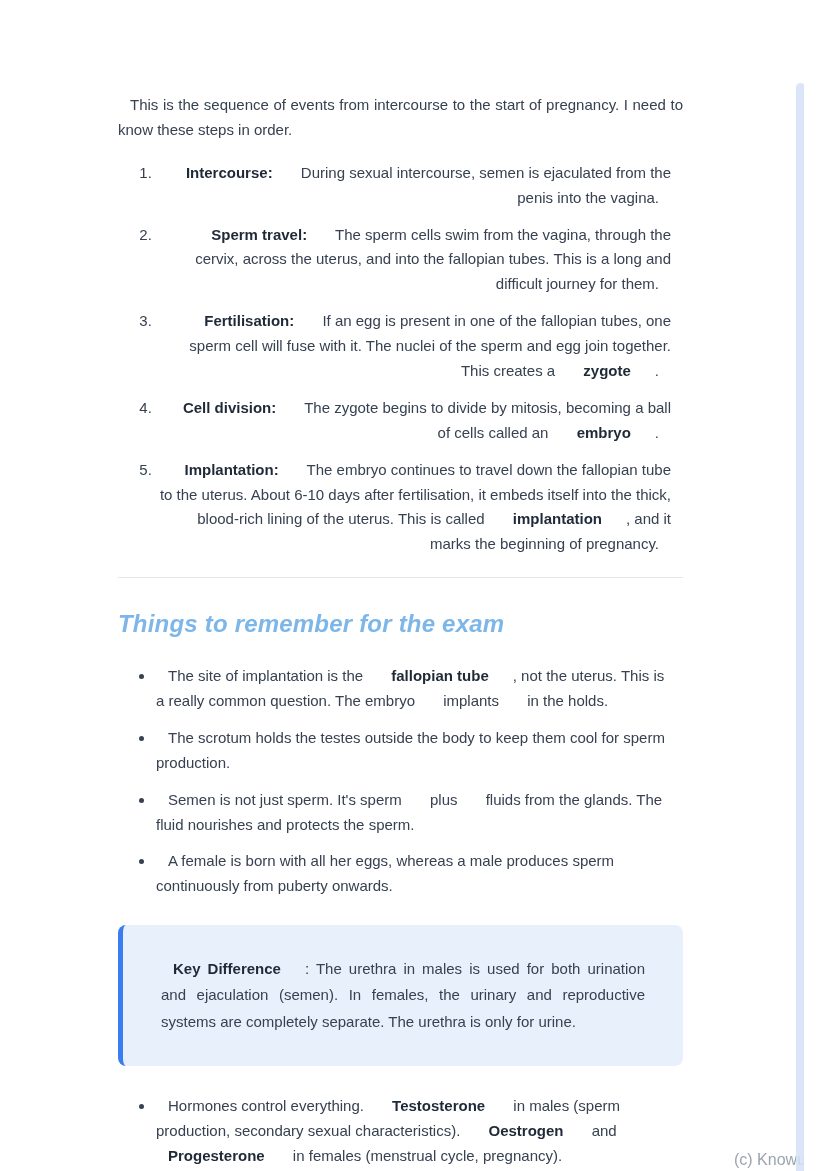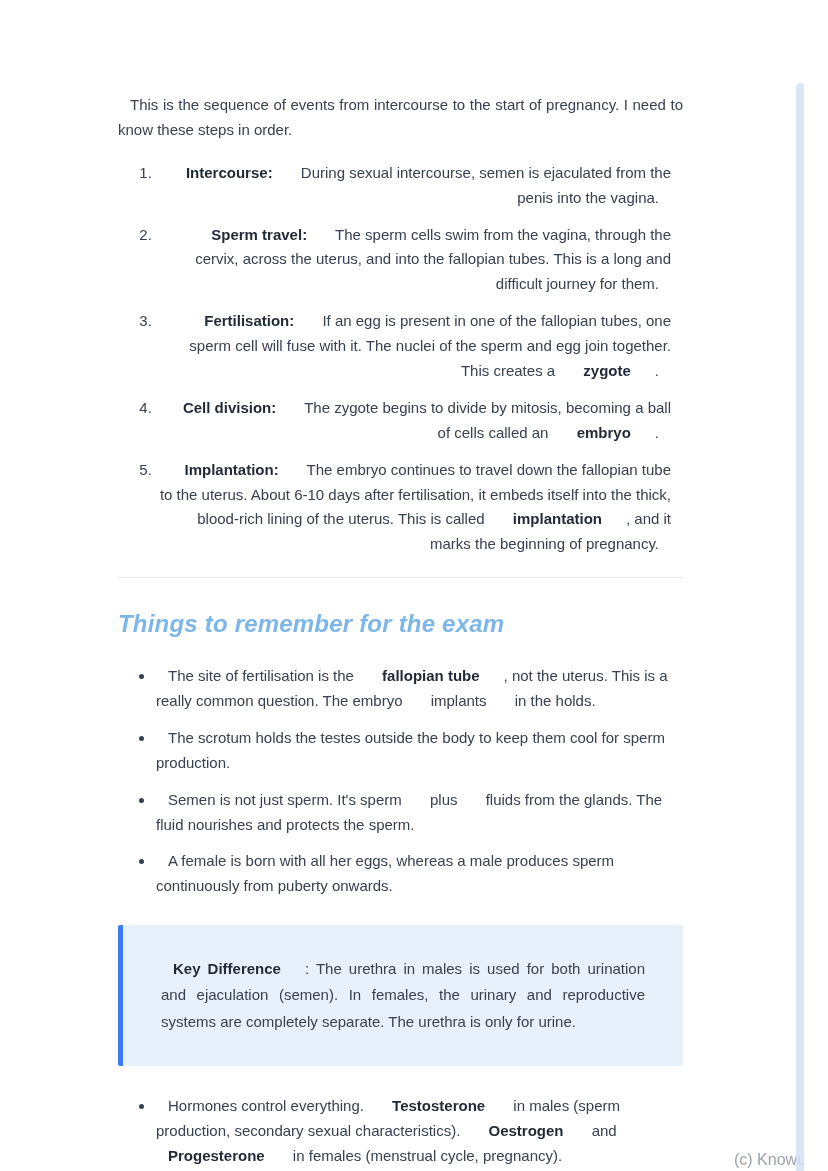--- a/index.html
+++ b/index.html
@@ -62,21 +62,21 @@
     list-style-type:disc;
   }
   ul.bullets>li{
     padding-left:1px;
     margin-bottom:9px;
   }
   .callout{
     margin:26px 0 28px 0;
     background:var(--callout-bg);
     border-left:5px solid var(--callout-border);
-    border-radius:2px;
+    border-radius:8px;
     padding:19px 26px 19px 26px;
   }
   .callout-text{line-height:1.75}
   .scrollbar{
     position:absolute;
     left:748px;
     top:35px;
     width:9px;
     height:1100px;
     border-radius:5px;
@@ -108,21 +108,21 @@
       <li class="step"><span class="b">Fertilisation:</span><span> If an egg is present in one of the fallopian tubes, one sperm cell will fuse with it. The nuclei of the sperm and egg join together. This creates a </span><span class="b">zygote</span><span>.</span></li>
       <li class="step"><span class="b">Cell division:</span><span> The zygote begins to divide by mitosis, becoming a ball of cells called an </span><span class="b">embryo</span><span>.</span></li>
       <li class="step"><span class="b">Implantation:</span><span> The embryo continues to travel down the fallopian tube to the uterus. About 6-10 days after fertilisation, it embeds itself into the thick, blood-rich lining of the uterus. This is called </span><span class="b">implantation</span><span>, and it marks the beginning of pregnancy.</span></li>
     </ol>
 
     <hr class="divider">
 
     <h2 class="section-heading">Things to remember for the exam</h2>
 
     <ul class="bullets">
-      <li><span>The site of fertilisation is the </span><span class="b">fallopian tube</span><span>, not the uterus. This is a really common question. The embryo </span><span class="i">implants</span><span> in the holds.</span></li>
+      <li><span>The site of implantation is the </span><span class="b">fallopian tube</span><span>, not the uterus. This is a really common question. The embryo </span><span class="i">implants</span><span> in the holds.</span></li>
       <li><span>The scrotum holds the testes outside the body to keep them cool for sperm production.</span></li>
       <li><span>Semen is not just sperm. It's sperm </span><span class="i">plus</span><span> fluids from the glands. The fluid nourishes and protects the sperm.</span></li>
       <li><span>A female is born with all her eggs, whereas a male produces sperm continuously from puberty onwards.</span></li>
     </ul>
 
     <aside class="callout">
       <p class="callout-text justify"><span class="b">Key Difference</span><span>: The urethra in males is used for both urination and ejaculation (semen). In females, the urinary and reproductive systems are completely separate. The urethra is only for urine.</span></p>
     </aside>
 
     <ul class="bullets">

